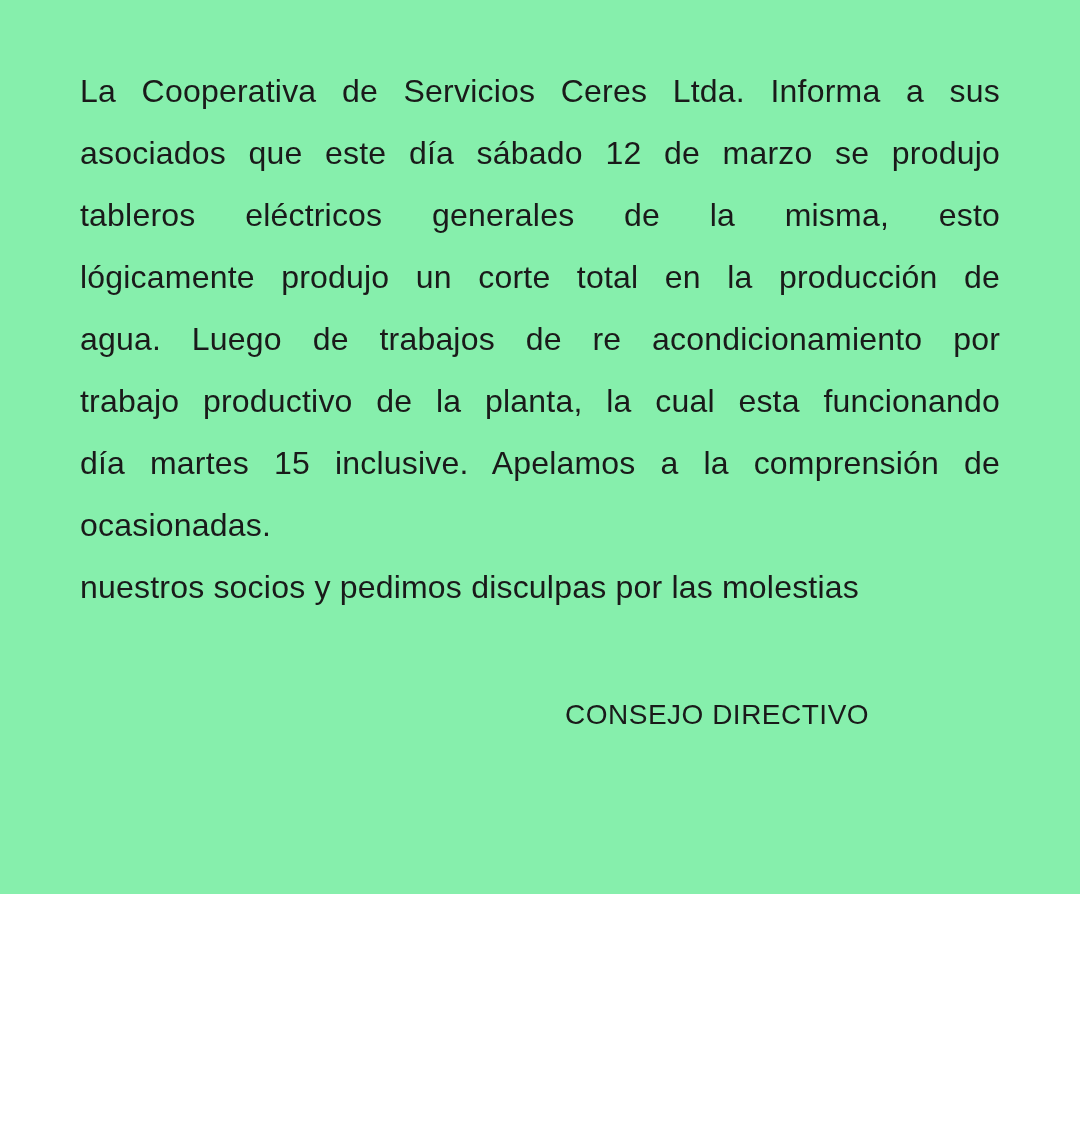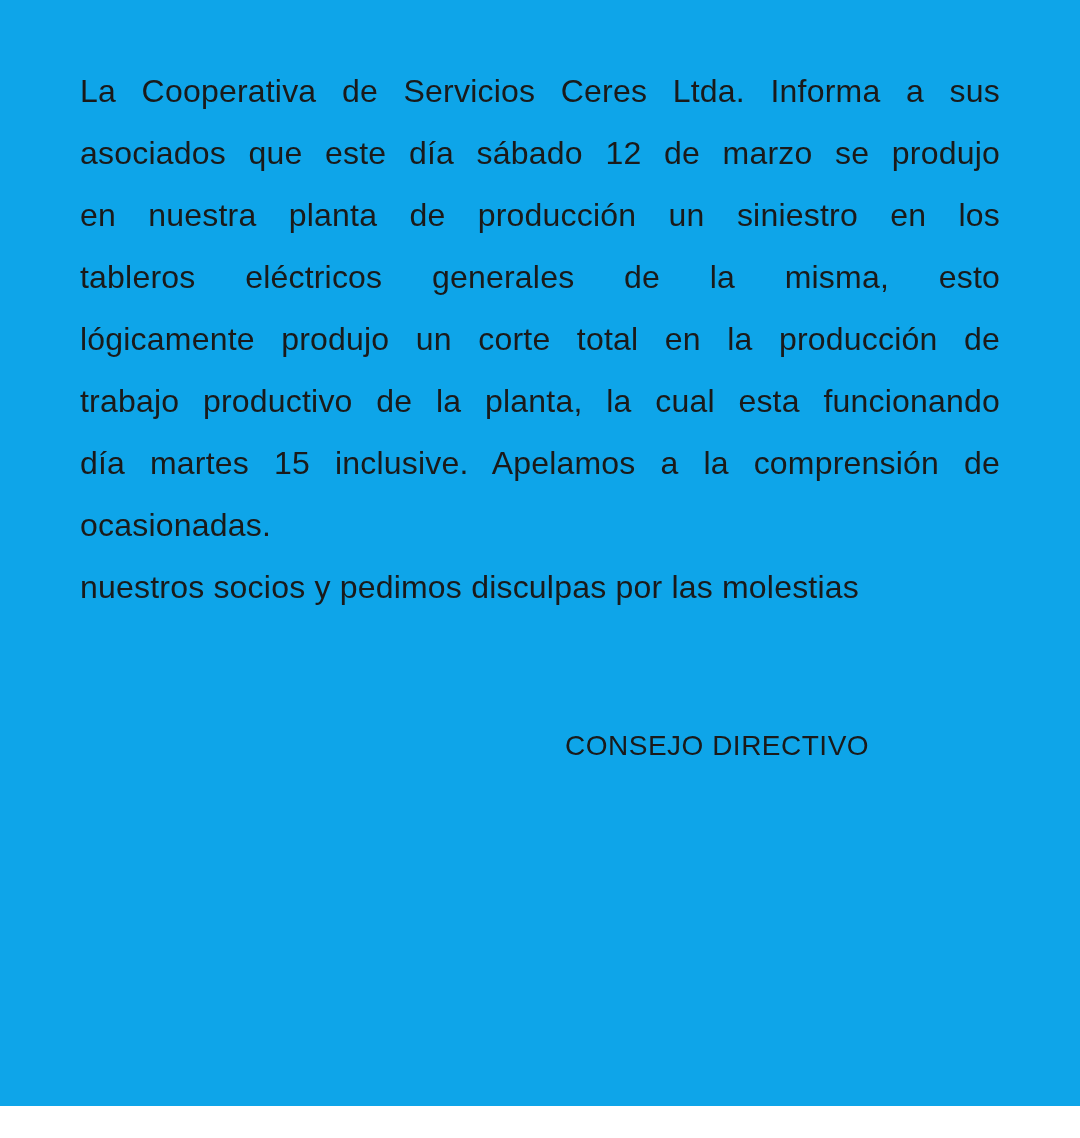--- a/index.html
+++ b/index.html
@@ -10,56 +10,56 @@
   body {
     width: 1080px;
     height: 1138px;
     overflow: hidden;
     font-family: "Liberation Sans", "DejaVu Sans", sans-serif;
     color: #1a1a1a;
   }
   .page {
     box-sizing: border-box;
     width: 1080px;
-    height: 1106px;
+    height: 894px;
     padding: 60px 80px 0 80px;
-    background: #0ea5e9;
+    background: #86efac;
   }
   .paragraph {
     width: 920px;
   }
   .line {
     font-size: 32px;
     line-height: 62px;
     text-align: justify;
     text-align-last: justify;
     white-space: normal;
     letter-spacing: 0.2px;
   }
   .line:last-child {
     text-align-last: left;
   }
   .signature {
-    margin-top: 111px;
+    margin-top: 80px;
     margin-left: 485px;
     font-size: 28px;
     line-height: 34px;
     letter-spacing: 0.5px;
     white-space: nowrap;
   }
 </style>
 </head>
 <body>
 
 <div class="page">
   <div class="paragraph">
       <div class="line">La Cooperativa de Servicios Ceres Ltda. Informa a sus</div>
       <div class="line">asociados que este día sábado 12 de marzo se produjo</div>
-      <div class="line">en nuestra planta de producción un siniestro en los</div>
       <div class="line">tableros eléctricos generales de la misma, esto</div>
       <div class="line">lógicamente produjo un corte total en la producción de</div>
+      <div class="line">agua. Luego de trabajos de re acondicionamiento por</div>
       <div class="line">trabajo productivo de la planta, la cual esta funcionando</div>
       <div class="line">día martes 15 inclusive. Apelamos a la comprensión de</div>
       <div class="line">ocasionadas.</div>
       <div class="line">nuestros socios y pedimos disculpas por las molestias</div>
     </div>
   <div class="signature">CONSEJO DIRECTIVO</div>
 </div>
 
 </body></html>

